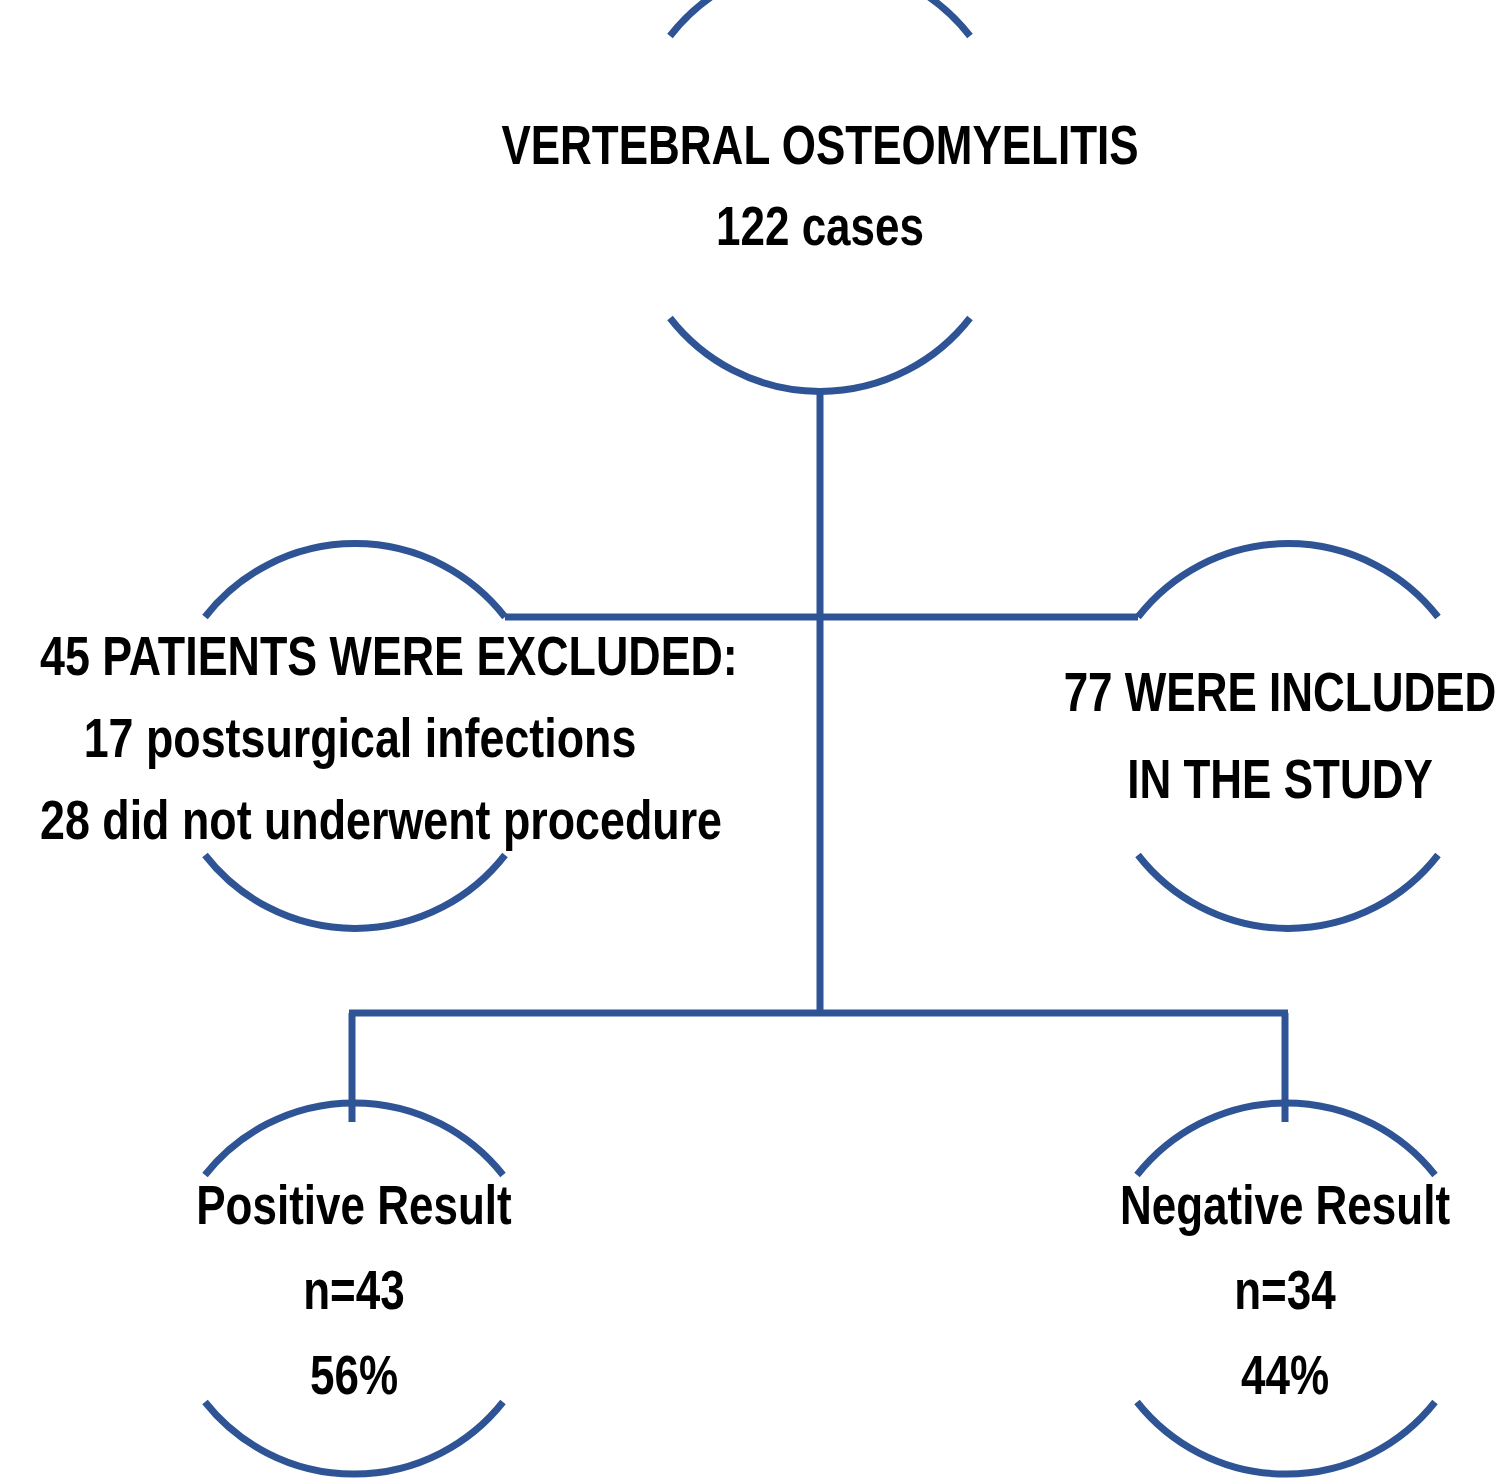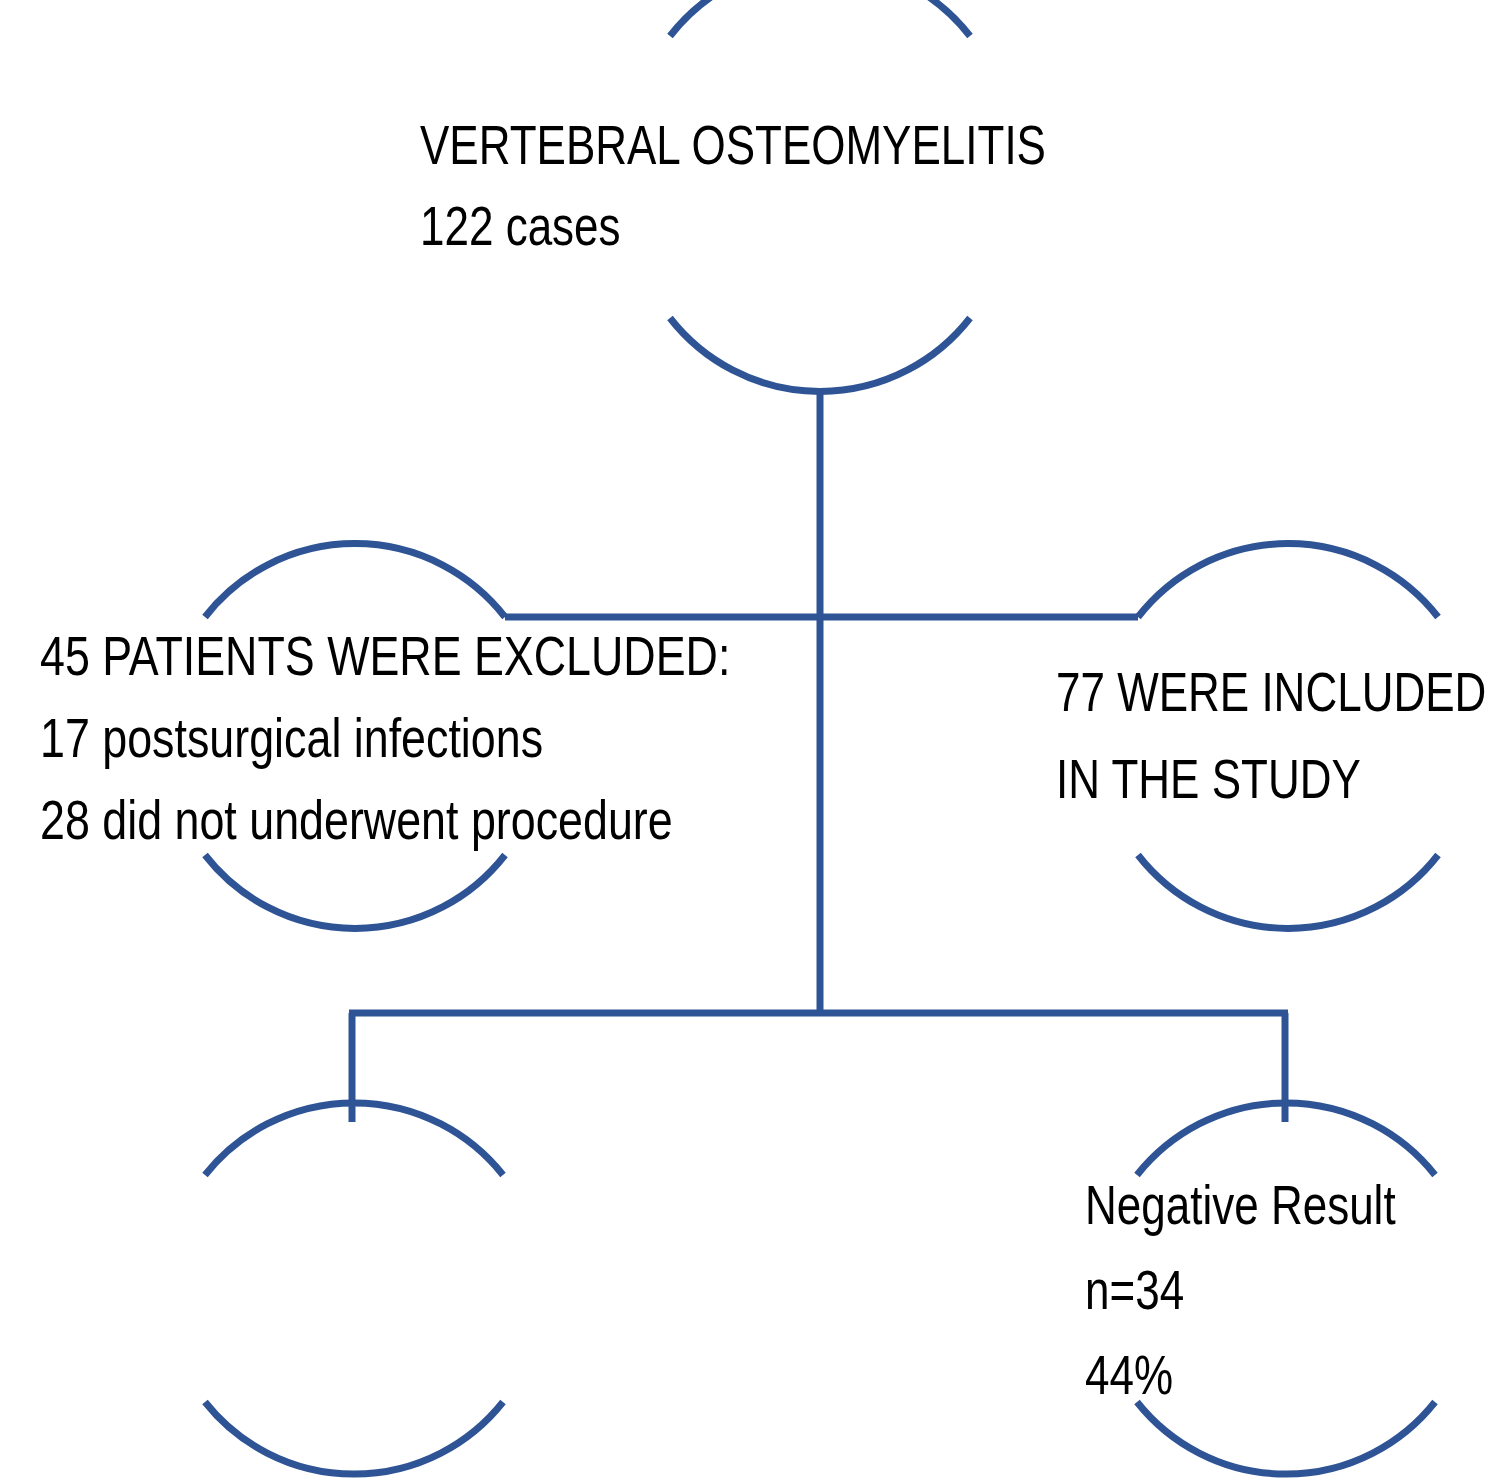--- a/index.html
+++ b/index.html
@@ -17,25 +17,25 @@
   }
   #flow-svg {
     position: absolute;
     top: 0;
     left: 0;
     width: 1500px;
     height: 1484px;
   }
   .node-text {
     position: absolute;
-    text-align: left;
+    text-align: center;
     color: #000000;
     white-space: nowrap;
     line-height: 1.0;
-    font-weight: 400;
+    font-weight: 700;
   }
   .line {
     display: block;
     transform: scaleX(0.80);
     transform-origin: center center;
   }
   
   #node-top-text {
     left: 320px;
     top: 118px;
@@ -126,20 +126,25 @@
     <span class="line l1">45 PATIENTS WERE EXCLUDED:</span>
     <span class="line l2">17 postsurgical infections</span>
     <span class="line l3">28 did not underwent procedure</span>
   </div>
 
   <div class="node-text" id="node-included-text" style="color: rgb(0, 0, 0);">
     <span class="line l1">77 WERE INCLUDED</span>
     <span class="line l2">IN THE STUDY</span>
   </div>
 
+  <div class="node-text" id="node-positive-text" style="color: rgb(0, 0, 0);">
+    <span class="line l1">Positive Result</span>
+    <span class="line l2">n=43</span>
+    <span class="line l3">56%</span>
+  </div>
 
   <div class="node-text" id="node-negative-text" style="color: rgb(0, 0, 0);">
     <span class="line l1">Negative Result</span>
     <span class="line l2">n=34</span>
     <span class="line l3">44%</span>
   </div>
 
 </div>
 
 </body></html>

